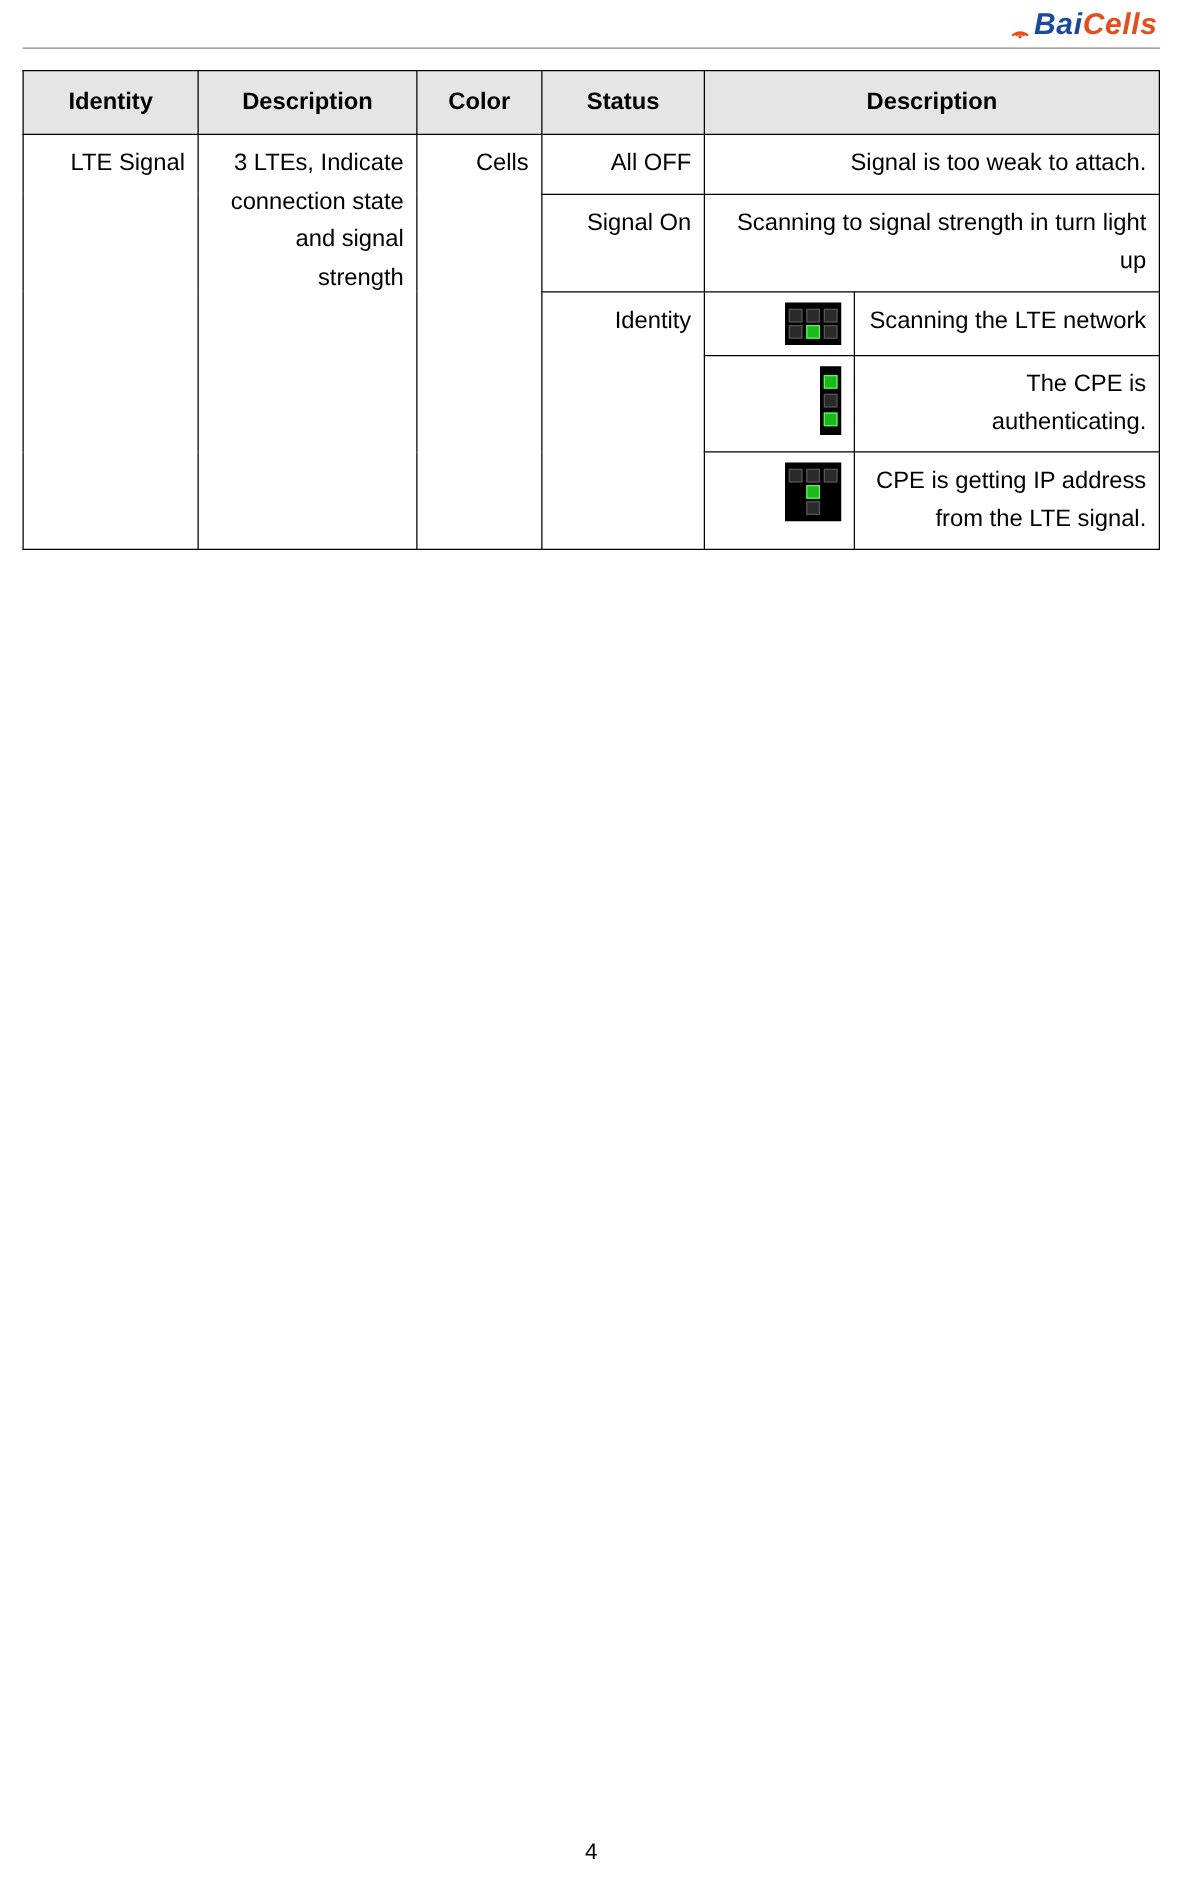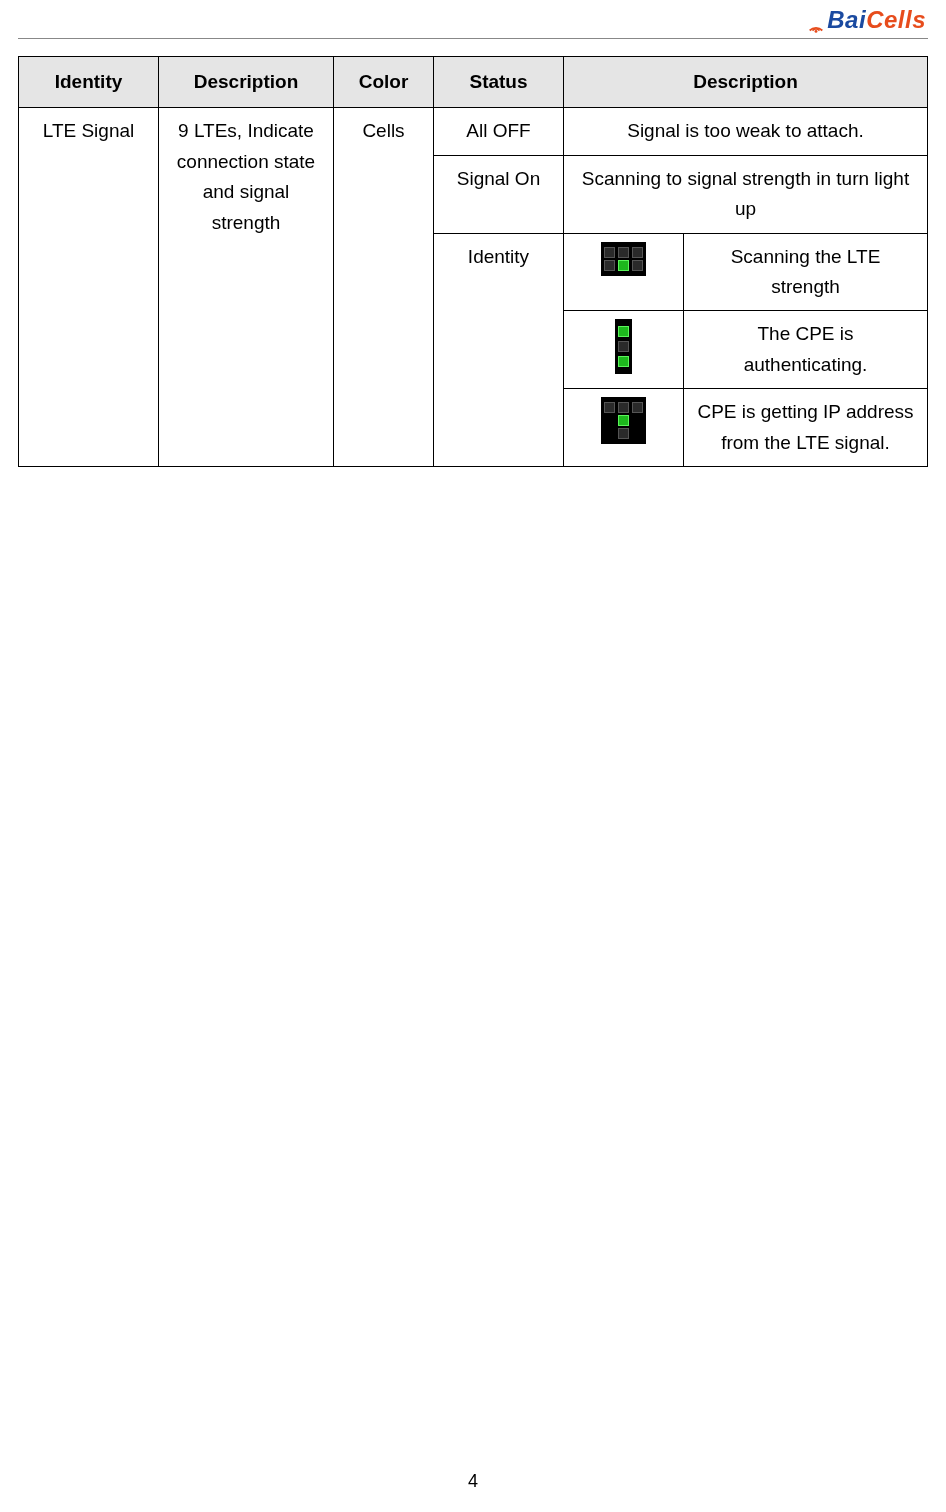--- a/index.html
+++ b/index.html
@@ -3,21 +3,21 @@
 <meta charset="utf-8">
 <style>
   html,body{margin:0;padding:0;background:#fff;font-family:Arial,Helvetica,sans-serif;color:#000}
   .page{width:946px;height:1512px;position:relative;box-sizing:border-box;padding:18px 18px 40px 18px}
   .logo{position:absolute;top:6px;right:20px;font-size:24px;font-weight:bold;letter-spacing:0.5px}
   .logo .dot{display:inline-block;width:18px;height:18px;vertical-align:middle;margin-right:2px}
   .logo .bai{color:#1a4aa0;font-style:italic}
   .logo .cells{color:#e74c1c;font-style:italic}
   .hr{position:absolute;top:38px;left:18px;right:18px;height:1px;background:#888}
   table.main{border-collapse:collapse;width:100%;margin-top:38px;table-layout:fixed}
-  table.main th,table.main td{border:1px solid #000;font-size:19px;line-height:1.6;vertical-align:top;padding:8px 10px 8px 10px;text-align:center}
+  table.main th,table.main td{border:1px solid #000;font-size:19px;line-height:1.6;vertical-align:top;padding:8px 10px 8px 10px;text-align:right}
   table.main th{background:#e5e5e5;text-align:center;font-weight:bold;padding-top:10px;padding-bottom:10px}
   col.c1{width:140px}
   col.c2{width:175px}
   col.c3{width:100px}
   col.c4{width:130px}
   col.c5{width:120px}
   .pnum{position:absolute;bottom:20px;left:0;right:0;text-align:center;font-size:18px}
   
   .ind{display:inline-block;background:#000;padding:3px 3px;vertical-align:top}
   .row{display:flex;gap:3px;margin:2px 0;justify-content:center}
@@ -55,21 +55,21 @@
         <tr>
       <th>Identity</th>
       <th>Description</th>
       <th>Color</th>
       <th>Status</th>
       <th colspan="2">Description</th>
     </tr>
 
     <tr>
       <td rowspan="5">LTE Signal</td>
-      <td rowspan="5">9 LTEs, Indicate connection state and signal strength</td>
+      <td rowspan="5">3 LTEs, Indicate connection state and signal strength</td>
       <td rowspan="5">Cells</td>
       <td>All OFF</td>
       <td colspan="2">Signal is too weak to attach.</td>
     </tr>
 
     <tr>
       <td>Signal On</td>
       <td colspan="2">Scanning to signal strength in turn light up</td>
     </tr>
 
@@ -82,21 +82,21 @@
                 <span class="led"></span>
                 <span class="led"></span>
               </span>
           <span class="row">
                 <span class="led"></span>
                 <span class="led on"></span>
                 <span class="led"></span>
               </span>
         </span>
       </td>
-      <td>Scanning the LTE strength</td>
+      <td>Scanning the LTE network</td>
     </tr>
 
     <tr>
       <td class="iconcell">
         <span class="ind stack">
           <span class="row">
                 <span class="led on"></span>
               </span>
           <span class="row">
                 <span class="led"></span>

